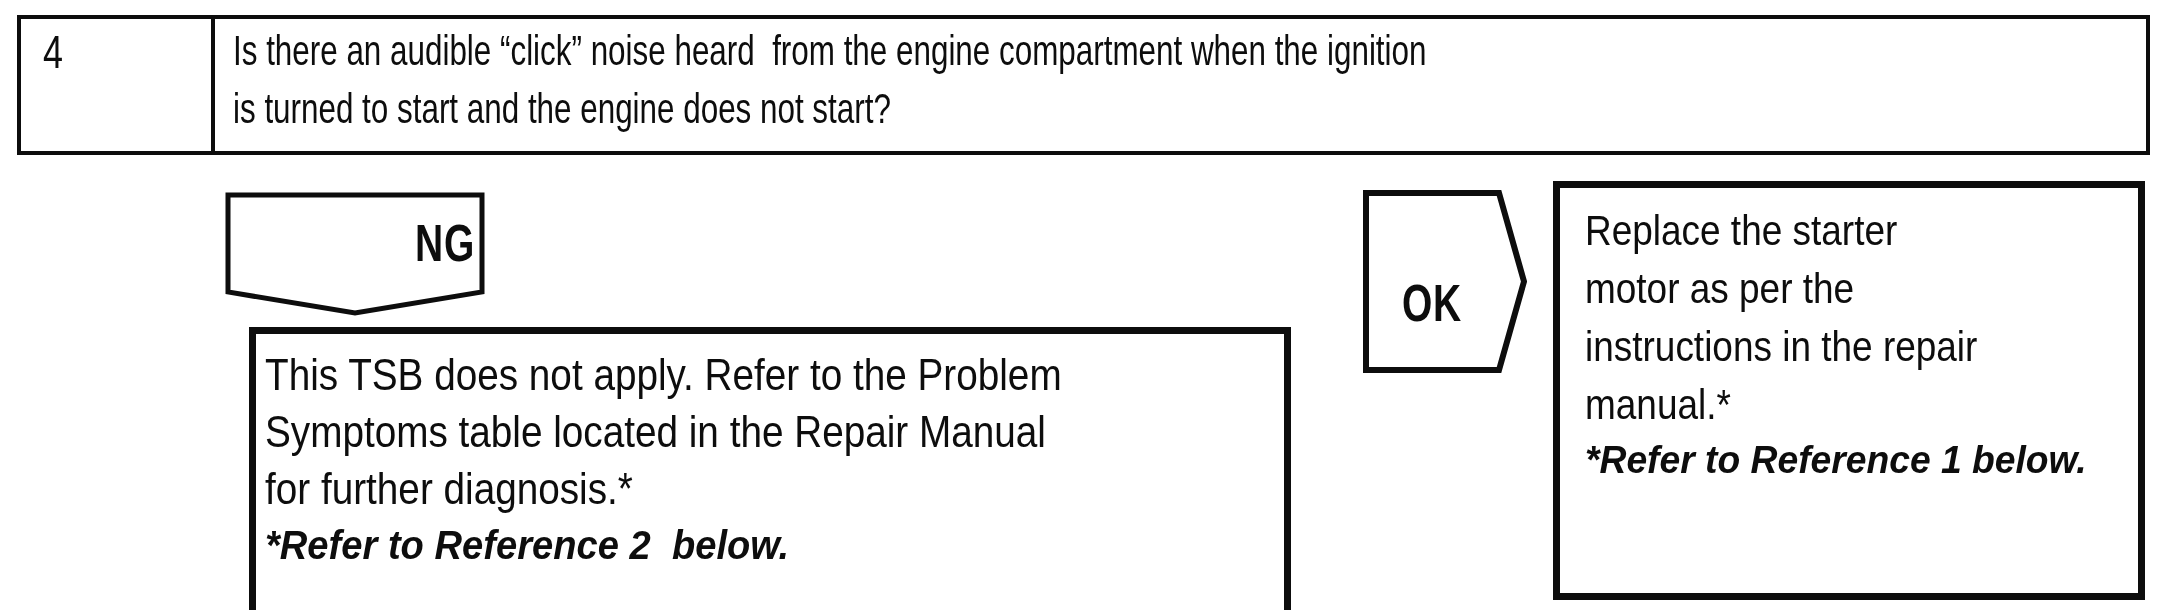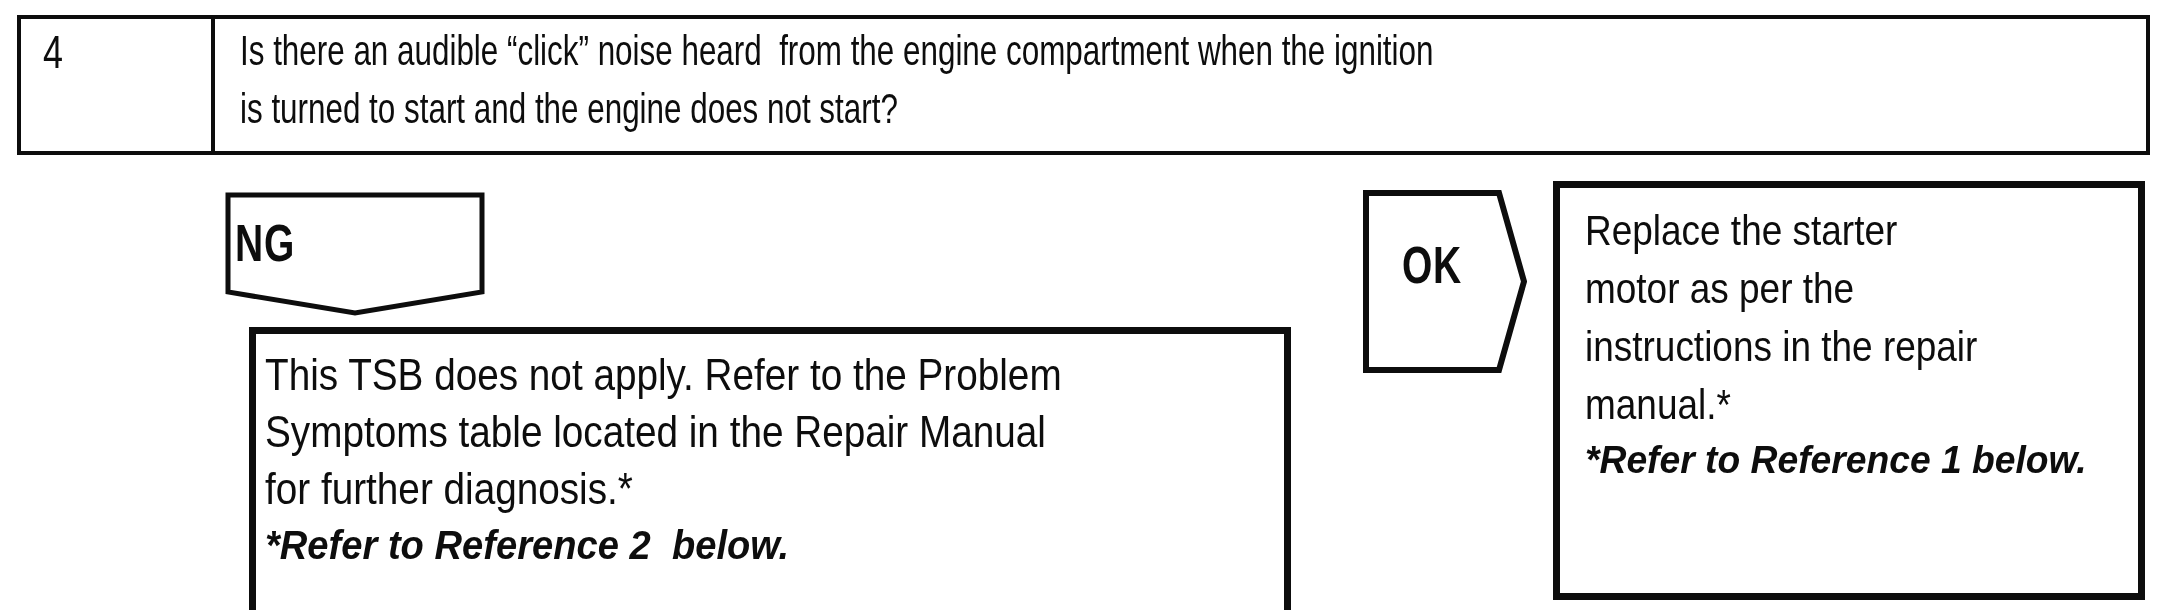--- a/index.html
+++ b/index.html
@@ -25,21 +25,20 @@
   .q-num-cell {
     width: 194px;
     border-right: 4px solid #0d0d0d;
     box-sizing: border-box;
     padding: 4px 0 0 22px;
   }
   .q-text-cell {
     flex: 1;
     padding: 2px 0 0 18px;
     overflow: hidden;
-    margin-left: 7px;
   }
   .condense {
     transform-origin: 0 0;
     white-space: pre-wrap;
     display: block;
   }
   .q-num {
     display: inline-block;
     font-size: 46px;
     line-height: 58px;
@@ -52,26 +51,26 @@
     transform: scaleX(.73);
     width: 2700px;
   }
   
   .ng-flag { position: absolute; left: 225px; top: 192px; width: 260px; height: 125px; }
   .ok-flag { position: absolute; left: 1363px; top: 190px; width: 165px; height: 183px; }
   .flag-poly { fill: #ffffff; stroke: #0d0d0d; stroke-linejoin: miter; }
   .ng-label-wrap {
     position: absolute; left: 225px; top: 192px;
     width: 260px; height: 101px;
-    display: flex; align-items: center; justify-content: flex-start;
+    display: flex; align-items: center; justify-content: flex-end;
   }
   .ok-label-wrap {
-    position: absolute; left: 1363px; top: 190px;
+    position: absolute; left: 1363px; top: 183px;
     width: 138px; height: 150px;
-    display: flex; align-items: center; justify-content: center;
+    display: flex; align-items: flex-end; justify-content: center;
   }
   .flag-label {
     font-size: 52px;
     font-weight: 700;
     transform: scaleX(.75);
     letter-spacing: 1px;
   }
   
   .ng-box {
     position: absolute;

